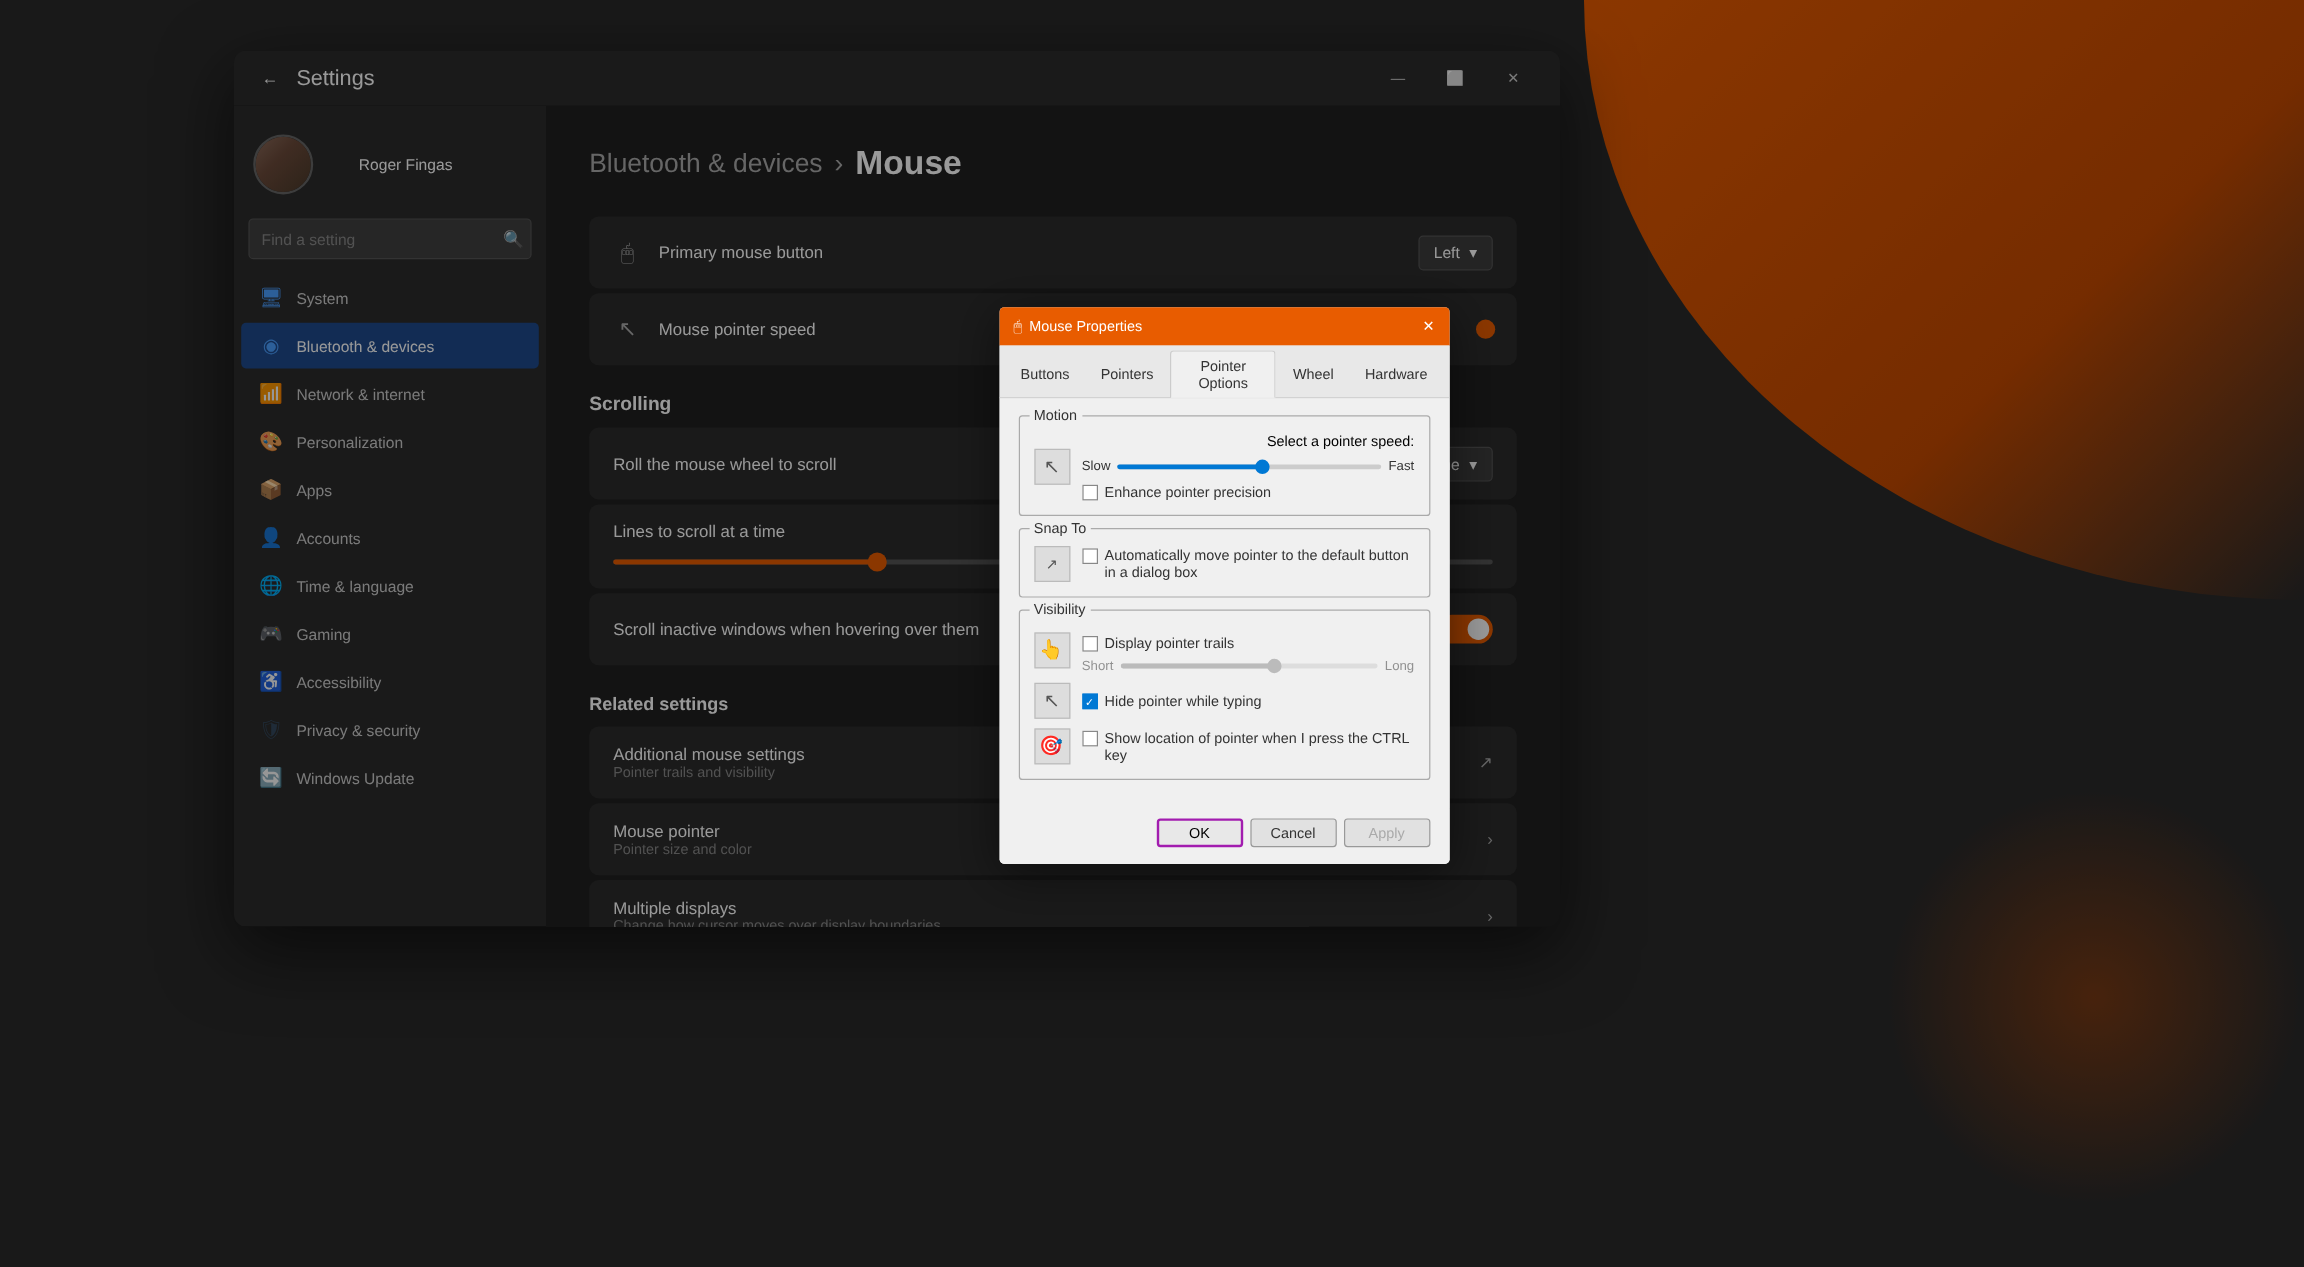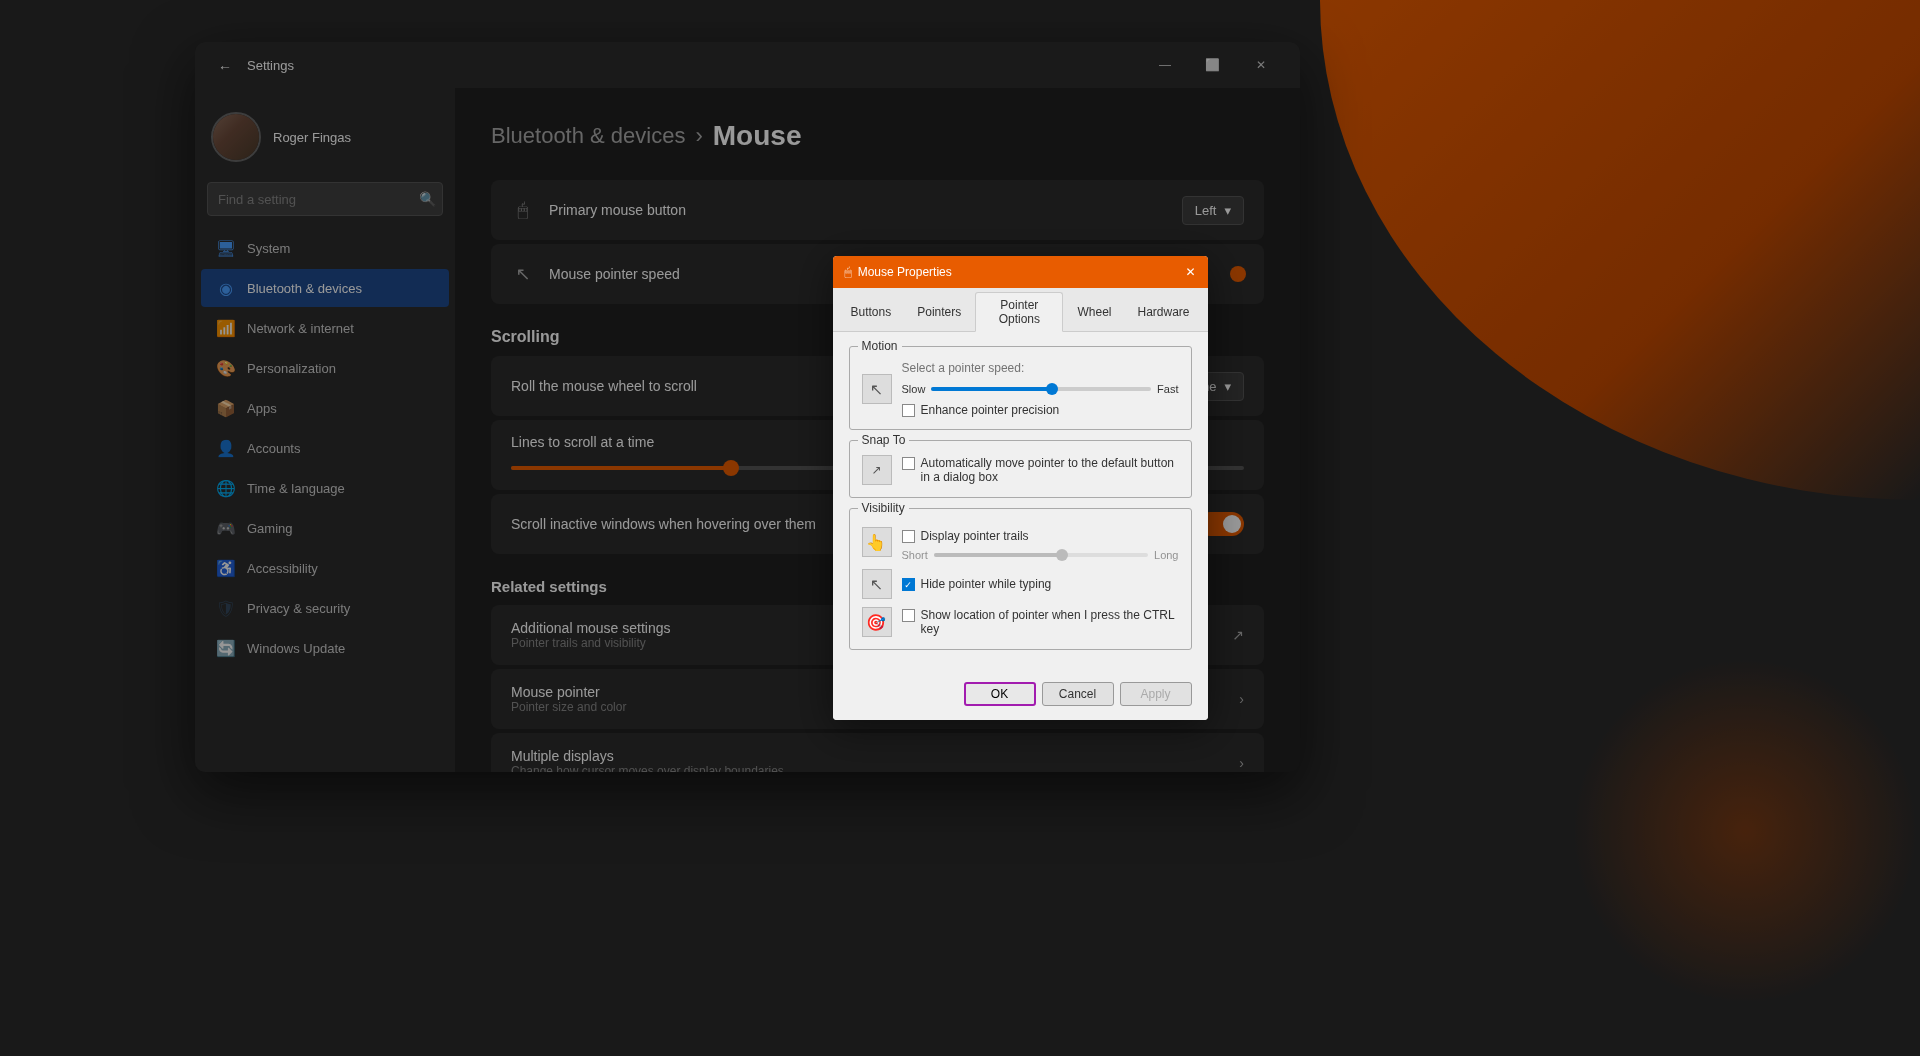--- a/index.html
+++ b/index.html
@@ -66,21 +66,21 @@
       background: transparent;
       border: none;
       color: #fff;
       cursor: pointer;
       display: flex; align-items: center; justify-content: center;
       font-size: 14px;
       margin-right: 8px;
     }
     .titlebar-title {
       color: #fff;
-      font-size: 13px;
+      font-size: 18px;
       flex: 1;
     }
     .titlebar-controls {
       display: flex; gap: 2px;
     }
     .titlebar-btn {
       width: 46px; height: 32px;
       background: transparent;
       border: none;
       color: #ccc;
@@ -125,20 +125,21 @@
     .avatar-img {
       width: 100%; height: 100%;
       background: linear-gradient(135deg, #8B6B5A 0%, #6B4A3A 40%, #4A3A2A 100%);
       display: flex; align-items: center; justify-content: center;
       font-size: 20px;
     }
     .user-name {
       color: #fff;
       font-size: 13px;
       font-weight: 500;
+      margin-left: 26px;
     }
 
     .search-box {
       margin: 0 12px 12px 12px;
       position: relative;
     }
     .search-input {
       width: 100%;
       height: 34px;
       background: #404040;
@@ -777,21 +778,21 @@
       <button class="dialog-tab">Hardware</button>
     </div>
 
     <div class="dialog-body">
 
       <div class="dialog-group">
         <span class="dialog-group-label">Motion</span>
         <div class="dialog-row">
           <div class="dialog-row-icon">↖</div>
           <div style="flex:1;">
-            <div style="font-size:12px; color:#737373; margin-bottom:6px;">Select a pointer speed:</div>
+            <div style="font-size:12px; color:#000000; margin-bottom:6px;text-align:right;">Select a pointer speed:</div>
             <div class="dialog-slider-row">
               <span class="dialog-slider-label">Slow</span>
               <div class="dialog-slider">
                 <div class="dialog-slider-fill" style="width:55%;"></div>
                 <div class="dialog-slider-thumb" style="left:55%;"></div>
               </div>
               <span class="dialog-slider-label">Fast</span>
             </div>
             <div class="dialog-checkbox-row" style="margin-top:8px;">
               <div class="dialog-checkbox"></div>

